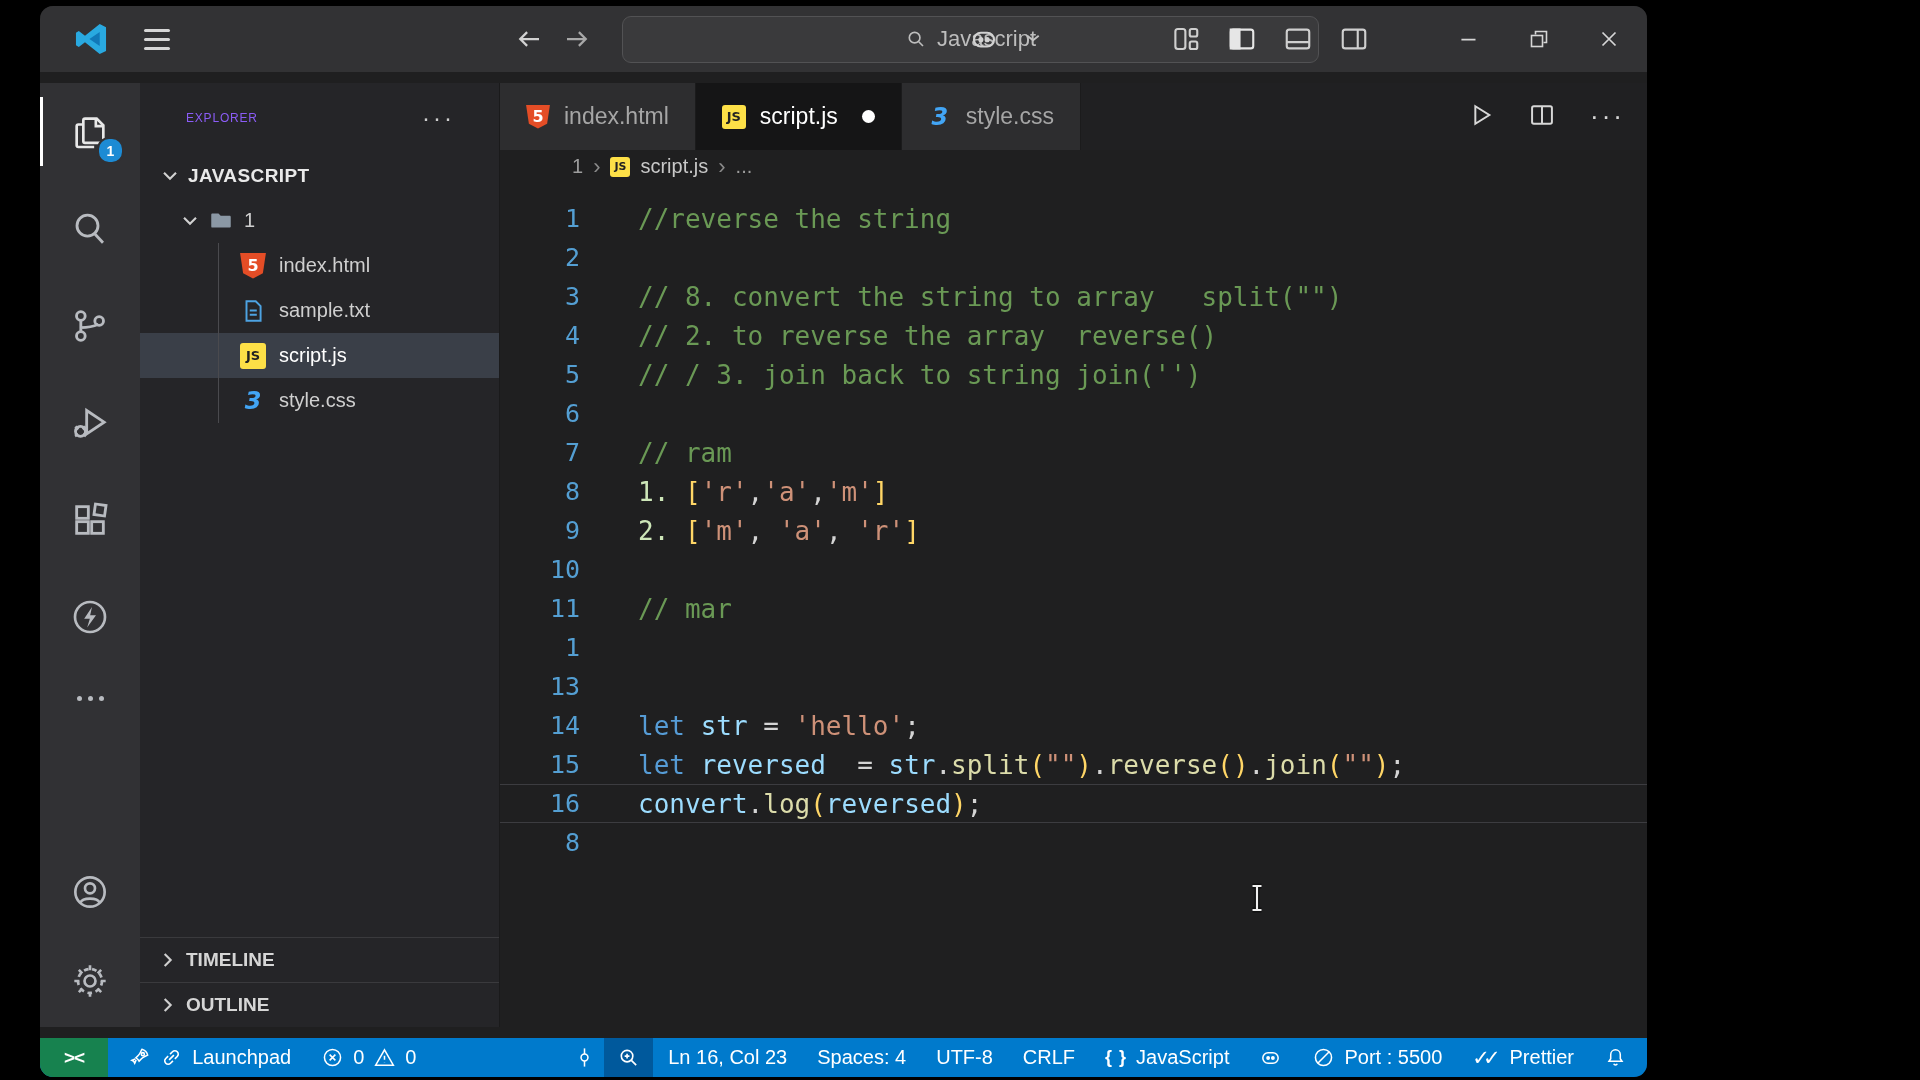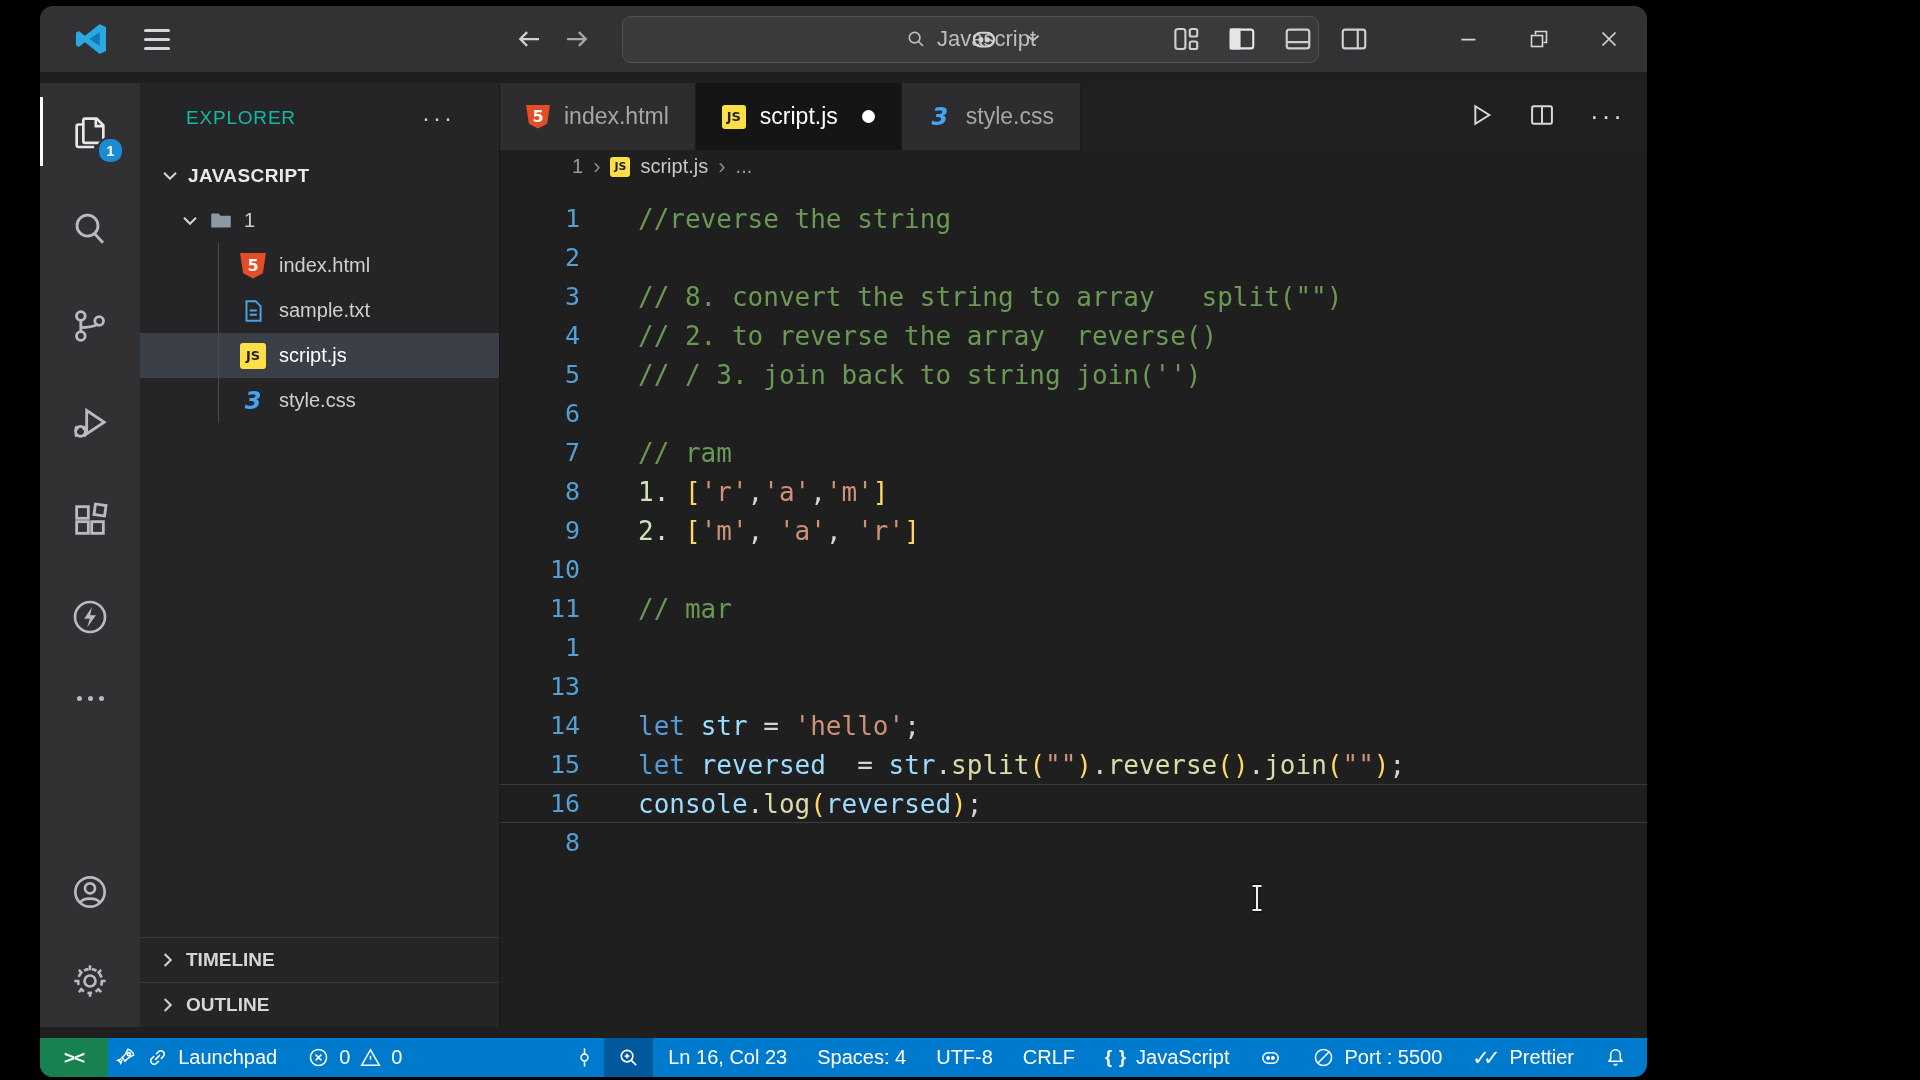--- a/index.html
+++ b/index.html
@@ -27,21 +27,21 @@
   .acell svg{width:40px;height:40px;}
   .acell.active:before{content:"";position:absolute;left:0;top:14px;bottom:14px;width:3px;background:#fff;}
   .abadge{position:absolute;right:16px;bottom:16px;min-width:23px;height:23px;border-radius:12px;background:#1d8bd4;
     color:#fff;font-size:14px;font-weight:bold;display:flex;align-items:center;justify-content:center;border:2px solid #313134;}
   .aspacer{flex:1}
   .dots3{display:flex;gap:6px;}
   .dots3 i{width:5px;height:5px;border-radius:50%;background:#b8bbc0;display:block;}
   
   .sidebar{width:359px;background:#252528;flex:none;display:flex;flex-direction:column;border-right:1px solid #1a1a1b;color:#cfcfcf;}
   .sb-header{height:70px;display:flex;align-items:center;justify-content:space-between;padding:0 44px 0 46px;flex:none;}
-  .sb-title{font-size:19px;letter-spacing:.8px;color:#14b8a6;}
+  .sb-title{font-size:12px;letter-spacing:.8px;color:#8b5cf6;}
   .sb-more{color:#cfcfcf;font-size:24px;letter-spacing:3px;cursor:pointer;line-height:10px;}
   .sb-section{height:45px;display:flex;align-items:center;gap:10px;padding-left:22px;font-weight:bold;
     font-size:19px;color:#e9e9e9;letter-spacing:.4px;cursor:pointer;flex:none;}
   .sb-folder{height:45px;display:flex;align-items:center;gap:10px;padding-left:42px;font-size:20px;cursor:pointer;flex:none;}
   .file-list{position:relative;flex:none;}
   .indent-guide{position:absolute;left:78px;top:0;bottom:0;width:1px;background:#4a4a4e;}
   .frow{height:45px;display:flex;align-items:center;gap:13px;padding-left:100px;font-size:20px;cursor:pointer;}
   .frow.selected{background:#3a3f48;color:#fff;}
   .sb-tree-space{flex:1}
   .sb-panel{height:44px;border-top:1px solid #3a3a3d;display:flex;align-items:center;gap:12px;
@@ -408,21 +408,21 @@
             <div class="crow">
               <span class="gut">14</span>
               <span class="ctext"><span class="tk-kw">let</span><span class="tk-pn"> </span><span class="tk-var">str</span><span class="tk-pn"> = </span><span class="tk-str">'hello'</span><span class="tk-pn">;</span></span>
             </div>
             <div class="crow">
               <span class="gut">15</span>
               <span class="ctext"><span class="tk-kw">let</span><span class="tk-pn"> </span><span class="tk-var">reversed</span><span class="tk-pn">  = </span><span class="tk-var">str</span><span class="tk-pn">.</span><span class="tk-fn">split</span><span class="tk-br">(</span><span class="tk-str">""</span><span class="tk-br">)</span><span class="tk-pn">.</span><span class="tk-fn">reverse</span><span class="tk-br">()</span><span class="tk-pn">.</span><span class="tk-fn">join</span><span class="tk-br">(</span><span class="tk-str">""</span><span class="tk-br">)</span><span class="tk-pn">;</span></span>
             </div>
             <div class="crow current">
               <span class="gut">16</span>
-              <span class="ctext"><span class="tk-var">console</span><span class="tk-pn">.</span><span class="tk-fn">log</span><span class="tk-br">(</span><span class="tk-var">reversed</span><span class="tk-br">)</span><span class="tk-pn">;</span></span>
+              <span class="ctext"><span class="tk-var">convert</span><span class="tk-pn">.</span><span class="tk-fn">log</span><span class="tk-br">(</span><span class="tk-var">reversed</span><span class="tk-br">)</span><span class="tk-pn">;</span></span>
             </div>
             <div class="crow">
               <span class="gut">8</span>
               <span class="ctext"></span>
             </div>
           </div>
         <div class="minimap" id="minimap">
             <div class="mmbar" style="width: 23px; background: rgb(106, 153, 85);"></div>
             <div class="mmbar" style="width: 0px; background: transparent;"></div>
             <div class="mmbar" style="width: 51.75px; background: rgb(106, 153, 85);"></div>
@@ -453,21 +453,21 @@
             </svg>
         </span>
       </div>
     </section>
   </div>
 
   <footer class="statusbar">
     <div class="sbit sb-remote">
       <span>&gt;&lt;</span>
     </div>
-    <div class="sbit" style="padding-left:6px">
+    <div class="sbit" style="padding-left:20px">
       <svg class="sicon" viewBox="0 0 24 24" fill="none" stroke="#fff" stroke-width="1.6">
           <path d="M14.5 3.5c3 .8 5.2 3 6 6-2.2 1.4-4.2 1.6-6.2 3.6l-2.7 2.7c-.9-1.8-1.6-2.5-3.4-3.4l2.7-2.7c2-2 2.2-4 3.6-6.2z"></path>
           <circle cx="15.5" cy="8.5" r="1.6"></circle>
           <path d="M7.5 13.5 4 15l2 1 1 2 1.5-3.5"></path>
         </svg>
       <svg class="sicon" viewBox="0 0 24 24" fill="none" stroke="#fff" stroke-width="1.7">
           <path d="m9.5 14.5 5-5M8.5 10.5 6 13a3.5 3.5 0 0 0 5 5l2.5-2.5M15.5 13.5 18 11a3.5 3.5 0 0 0-5-5l-2.5 2.5"></path>
         </svg>
       <span>Launchpad</span>
     </div>

